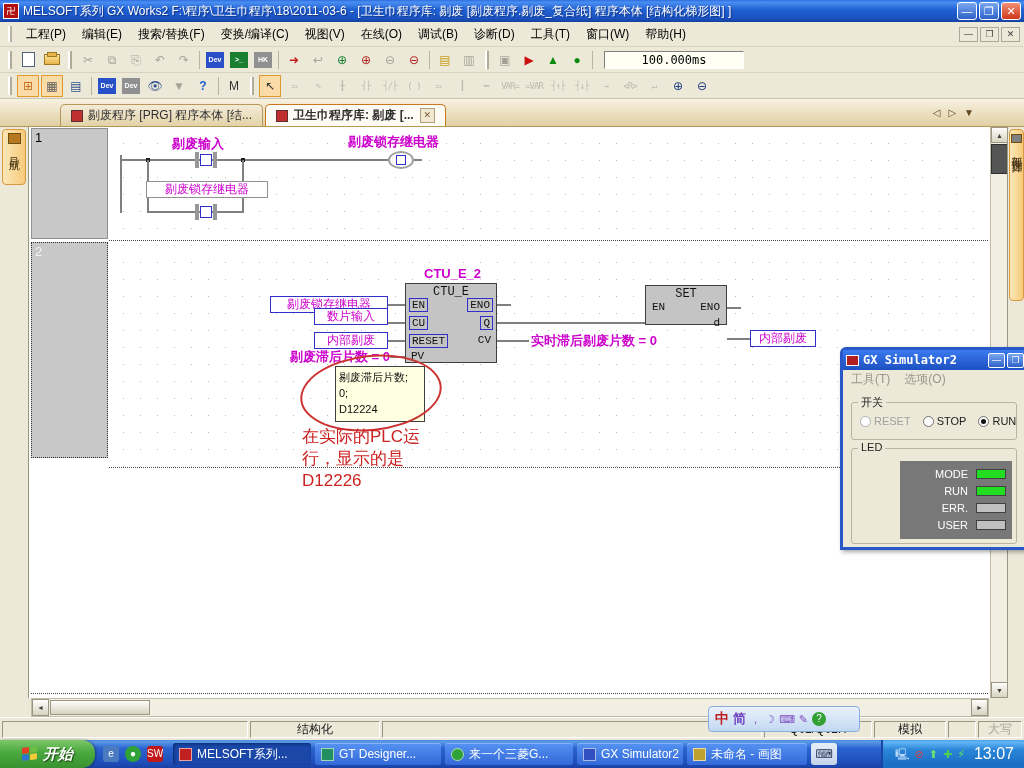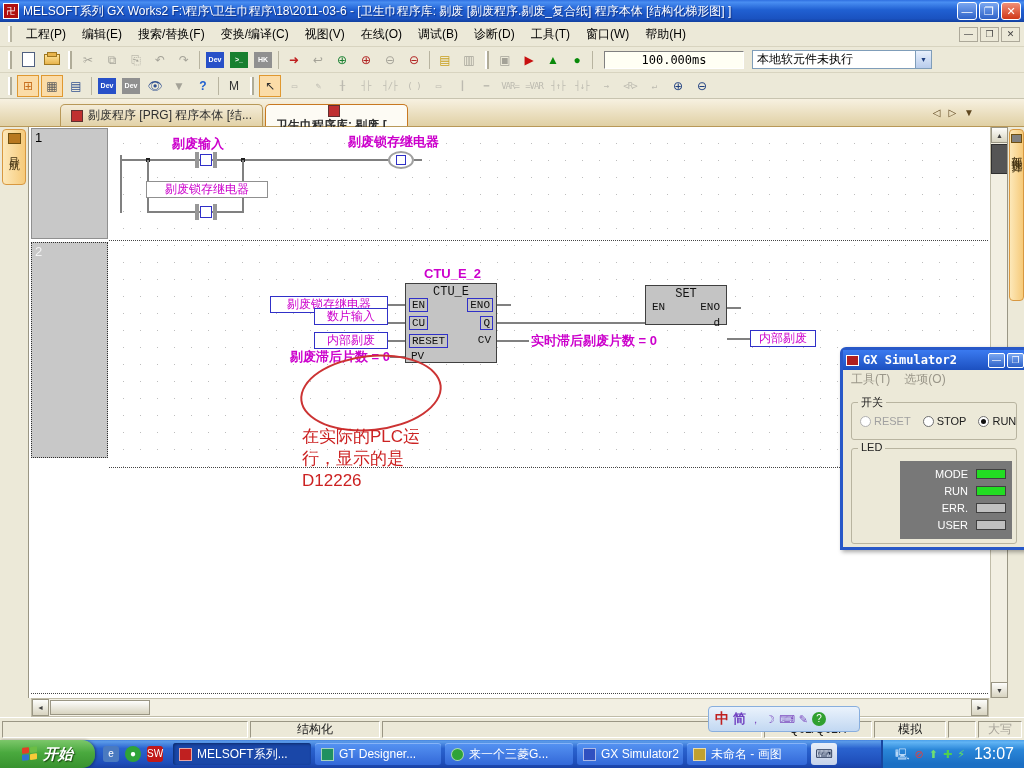--- a/index.html
+++ b/index.html
@@ -47,21 +47,21 @@
   .combo .ctext { flex:1; padding-left:4px; font-size:12px; white-space:nowrap; overflow:hidden; }
   .combo .cbtn { width:16px; height:17px; background:linear-gradient(#e8f0fc,#b8ccec); border-left:1px solid #7f9db9;
     font-size:7px; text-align:center; line-height:17px; color:#204080; }
   .lad-ico { font-size:9px; color:#707070; font-family:"DejaVu Sans Mono",monospace; letter-spacing:-1px; }
 
   
   .tabbar { position:absolute; left:0; top:99px; width:1024px; height:28px;
     background:linear-gradient(180deg,#f7f1e1,#e0d0a4); border-bottom:1px solid #b89858; display:flex; align-items:flex-end; padding-left:60px; }
   .dtab { height:22px; margin-right:2px; padding:0 10px; display:flex; align-items:center; border:1px solid #b89858; border-bottom:none;
     border-radius:5px 5px 0 0; background:linear-gradient(#f4ecd8,#e2d2a8); font-size:12px; color:#303030; }
-  .dtab.active { background:#fdfbf4; font-weight:bold; border-color:#c87820;flex-direction:column; }
+  .dtab.active { background:#fdfbf4; font-weight:bold; border-color:#c87820; }
   .dtab .tico { width:12px; height:12px; margin-right:5px; background:#c03030; border:1px solid #603030; flex:none; }
   .tab-close { width:15px; height:15px; border:1px solid #b0a080; background:#f0e8d0; color:#806040; font-size:9px;
     line-height:13px; text-align:center; margin-left:6px; align-self:center; }
   .tabnav { margin-left:auto; margin-right:50px; display:flex; align-items:center; gap:8px; color:#604820; font-size:10px; align-self:center; }
 
   
   .workspace { position:absolute; left:0; top:127px; width:1024px; height:571px; background:#fff; }
   .dockL { position:absolute; left:0; top:0; width:29px; height:571px; background:#ece9d8; border-right:1px solid #9a9684; }
   .dockR { position:absolute; left:1007px; top:0; width:17px; height:571px; background:#ece9d8; border-left:1px solid #9a9684; }
   .vtab { position:absolute; background:linear-gradient(90deg,#fde8b8,#f6ca7a); border:1px solid #d89840; border-radius:4px;
@@ -224,24 +224,20 @@
   <span class="sep"></span>
   <span class="tbtn" style="color:#c8a020">▤</span>
   <span class="tbtn dis">▥</span>
   <span class="gripv"></span>
   <span class="tbtn dis">▣</span>
   <span class="tbtn" style="color:#c81010">▶</span>
   <span class="tbtn" style="color:#0a8a0a">▲</span>
   <span class="tbtn" style="color:#0a8a0a">●</span>
   <span class="sep"></span>
   <span class="ms-box">100.000ms</span>
-  <span class="combo">
-    <span class="ctext">本地软元件未执行</span>
-    <span class="cbtn">▼</span>
-  </span>
 </div>
 
 <div class="toolbar tb2">
   <span class="gripv"></span>
   <span class="tbtn sel" style="color:#c87020">⊞</span>
   <span class="tbtn sel" style="color:#606060">▦</span>
   <span class="tbtn" style="color:#305090">▤</span>
   <span class="sep"></span>
   <span class="tbtn">
       <span class="ico-dev">Dev</span>
@@ -397,20 +393,25 @@
   <div class="fblock" style="left:645px; top:158px; width:82px; height:40px;">
     <div class="fbtitle">SET</div>
     <span class="pin" style="left:6px; top:15px;">EN</span>
     <span class="pin" style="right:6px; top:15px;">ENO</span>
     <span class="pin" style="right:6px; top:31px;">d</span>
   </div>
   <div class="wire" style="left:727px; top:180px; width:14px; height:2px;"></div>
   <div class="wire" style="left:727px; top:211px; width:23px; height:2px;"></div>
   <div class="mbox" style="left:750px; top:203px; width:66px;">内部剔废</div>
 
+  <div class="tooltip">
+    <div>剔废滞后片数;</div>
+    <div>0;</div>
+    <div>D12224</div>
+  </div>
   <div class="redellipse"></div>
   <div class="rednote">
     <div>在实际的PLC运</div>
     <div>行，显示的是</div>
     <div>D12226</div>
   </div>
 
   <div class="vscroll">
     <span class="sbtn" style="left:0; top:0;">▲</span>
     <span class="vthumb"></span>

